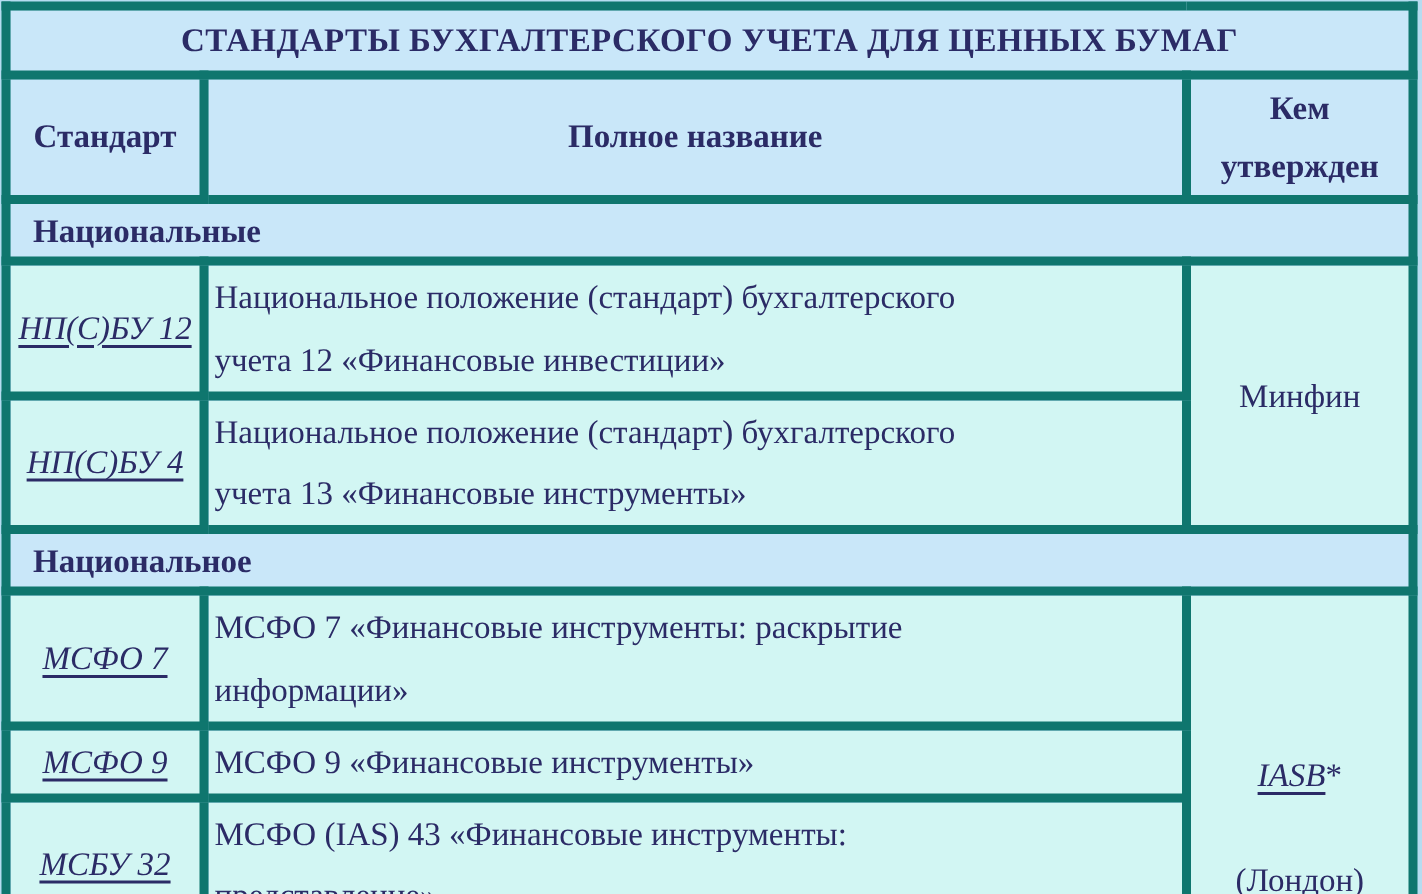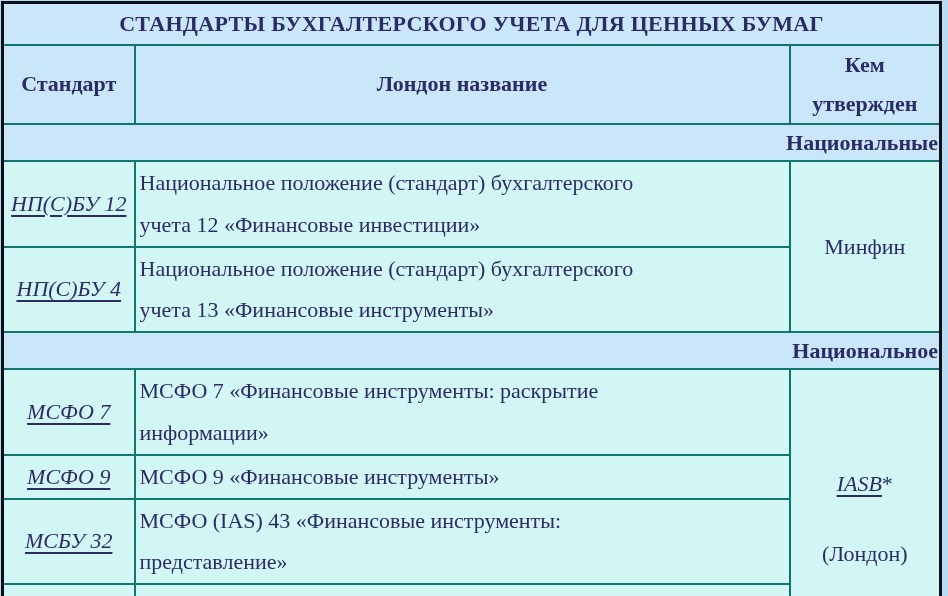--- a/index.html
+++ b/index.html
@@ -12,21 +12,21 @@
     font-family: "Liberation Serif", "DejaVu Serif", serif;
   }
   table.std-table {
     border-collapse: collapse;
     table-layout: fixed;
     width: 938px;
     margin: 1px 0 0 1px;
     border: 3px solid #0d0d1a;
   }
   td {
-    border: 2px solid #0f766e;
+    border: 6px solid #0f766e;
     color: #2b2b66;
     font-size: 22px;
     overflow: hidden;
   }
   .hdr-bg  { background: #c9e7f9; }
   .data-bg { background: #d2f6f3; }
   .title-cell {
     height: 38px;
     text-align: center;
     font-weight: bold;
@@ -34,21 +34,21 @@
   }
   .head-cell {
     height: 68px;
     text-align: center;
     font-weight: bold;
     line-height: 1.75;
     padding: 0 10px;
   }
   .section-cell {
     height: 33px;
-    text-align: right;
+    text-align: left;
     font-weight: bold;
     padding-left: 15px;
   }
   .std-cell {
     text-align: center;
     vertical-align: middle;
   }
   .name-cell {
     white-space: pre-line;
     padding: 0 4px;
@@ -83,21 +83,21 @@
     <col style="width:151px">
   </colgroup>
 
   <tbody>
       <tr>
     <td colspan="3" class="hdr-bg title-cell">СТАНДАРТЫ БУХГАЛТЕРСКОГО УЧЕТА ДЛЯ ЦЕННЫХ БУМАГ</td>
   </tr>
 
   <tr>
     <td class="hdr-bg head-cell">Стандарт</td>
-    <td class="hdr-bg head-cell">Лондон название</td>
+    <td class="hdr-bg head-cell">Полное название</td>
     <td class="hdr-bg head-cell">Кем утвержден</td>
   </tr>
 
   <tr>
     <td colspan="3" class="hdr-bg section-cell">Национальные</td>
   </tr>
 
   <tr class="row-tall">
     <td class="data-bg std-cell">
       <a class="std-link">НП(С)БУ 12</a>

